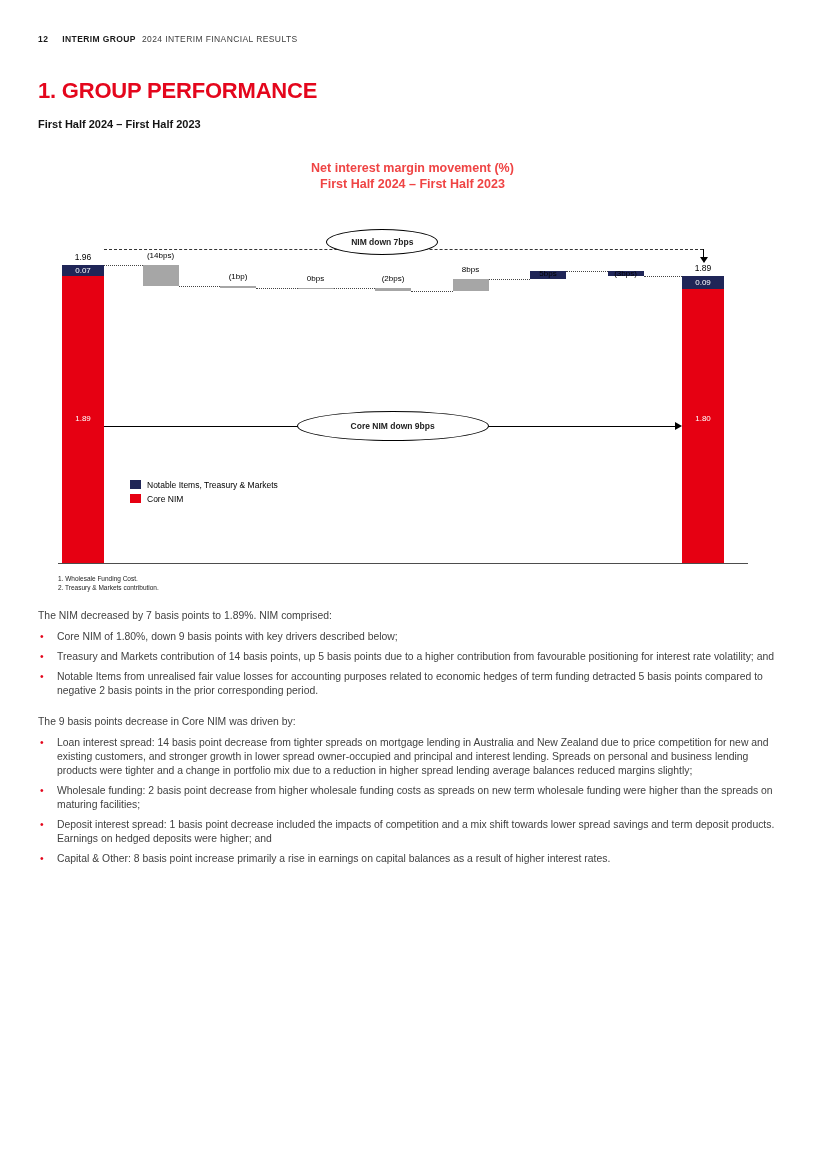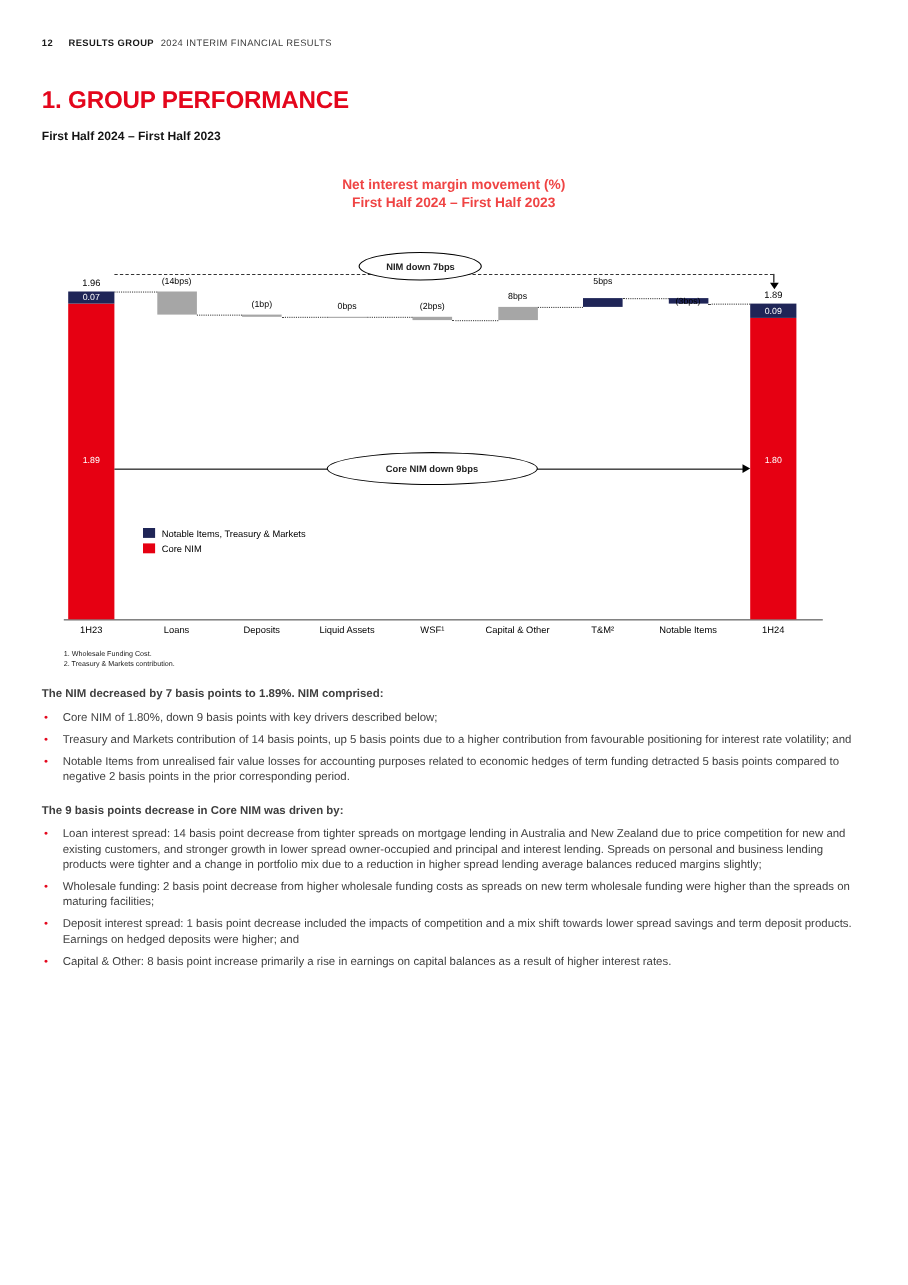--- a/index.html
+++ b/index.html
@@ -47,35 +47,35 @@
   .core-ellipse { width:192px; height:30px; }
   .legend { position:absolute; font-size:8.5px; color:#000; }
   .legend-row { display:flex; gap:6px; margin-bottom:4px; }
   .swatch { width:11px; height:9px; display:inline-block; }
   .axis-row { position:relative; width:690px; margin-left:20px; height:13px; margin-top:3px; }
   .axis-lbl { position:absolute; top:0; width:74px; text-align:center; font-size:8.5px; color:#000; }
   .footnotes { margin:10px 0 0 20px; font-size:6.5px; color:#1a1a1a; line-height:1.5; }
 
   
   .body { margin-top:16px; font-size:10.4px; color:#3f3f3f; line-height:14px; }
-  .body p { margin-bottom:7px;font-weight:bold; }
+  .body p { margin-bottom:7px; }
   .body p.p2 { margin-top:17px; }
   ul.bullets { list-style:none; margin-bottom:4px; }
   ul.bullets li { position:relative; padding-left:19px; margin-bottom:6px; }
   ul.bullets li::before { content:"\2022"; color:#e4061c; position:absolute; left:2px; top:0; }
 </style>
 </head>
 <body>
 
 <div class="page">
   <div class="content">
 
     <div class="hdr">
       <span class="pnum">12</span>
-      <span class="brand">RESULTS GROUP</span>
+      <span class="brand">INTERIM GROUP</span>
       <span class="doc">2024 INTERIM FINANCIAL RESULTS</span>
     </div>
 
     <h1 class="sec">1. GROUP PERFORMANCE</h1>
     <h3 class="per">First Half 2024 – First Half 2023</h3>
 
     <div class="chart-wrap">
       <div class="chart-title">Net interest margin movement (%)</div>
       <div class="chart-title">First Half 2024 – First Half 2023</div>
       <div class="plot" id="waterfall-plot">
@@ -88,21 +88,21 @@
           <div class="lbl" style="left: 74.5px; top: 22.5455px; width: 56px;">(14bps)</div>
           <div class="bar" style="left: 162px; top: 57.8636px; width: 36px; height: 1.52273px; background: rgb(166, 166, 166);"></div>
           <div class="lbl" style="left: 152px; top: 43.8636px; width: 56px;">(1bp)</div>
           <div class="bar" style="left: 239.5px; top: 59.3864px; width: 36px; height: 1.2px; background: rgb(166, 166, 166);"></div>
           <div class="lbl" style="left: 229.5px; top: 45.3864px; width: 56px;">0bps</div>
           <div class="bar" style="left: 317px; top: 59.3864px; width: 36px; height: 3.04545px; background: rgb(166, 166, 166);"></div>
           <div class="lbl" style="left: 307px; top: 45.3864px; width: 56px;">(2bps)</div>
           <div class="bar" style="left: 394.5px; top: 50.25px; width: 36px; height: 12.1818px; background: rgb(166, 166, 166);"></div>
           <div class="lbl" style="left: 384.5px; top: 36.25px; width: 56px;">8bps</div>
           <div class="bar" style="left: 472px; top: 42.6364px; width: 36px; height: 7.61364px; background: rgb(31, 37, 87);"></div>
-          <div class="lbl" style="left: 462px; top: 22px; width: 56px;">5bps</div>
+          <div class="lbl" style="left: 462px; top: 40px; width: 56px;">5bps</div>
           <div class="bar" style="left: 549.5px; top: 42.6364px; width: 36px; height: 4.56818px; background: rgb(31, 37, 87);"></div>
           <div class="lbl" style="left: 539.5px; top: 40px; width: 56px;">(3bps)</div>
           <div class="bar" style="left: 624px; top: 60.9091px; width: 42px; height: 274.091px; background: rgb(230, 0, 18);"></div>
           <div class="bar" style="left: 624px; top: 47.2045px; width: 42px; height: 13.7045px; background: rgb(31, 37, 87);"></div>
           <div class="lbl total-lbl" style="left: 620px; top: 34.2045px; width: 50px;">1.89</div>
           <div class="lbl seg-lbl" style="left: 620px; top: 49.5568px; width: 50px;">0.09</div>
           <div class="lbl seg-lbl" style="left: 620px; top: 185.955px; width: 50px;">1.80</div>
           <div class="connector" style="left: 46px; top: 36.5455px; width: 38.5px;"></div>
           <div class="connector" style="left: 120.5px; top: 57.8636px; width: 41.5px;"></div>
           <div class="connector" style="left: 198px; top: 59.3864px; width: 41.5px;"></div>
@@ -122,31 +122,20 @@
             <div class="legend-row">
               <span class="swatch" style="background: rgb(31, 37, 87);"></span>
               <span>Notable Items, Treasury &amp; Markets</span>
             </div>
             <div class="legend-row">
               <span class="swatch" style="background: rgb(230, 0, 18);"></span>
               <span>Core NIM</span>
             </div>
           </div>
         </div>
-      <div class="axis-row" id="x-axis-labels">
-          <div class="axis-lbl" style="left: -12px;">1H23</div>
-          <div class="axis-lbl" style="left: 65.5px;">Loans</div>
-          <div class="axis-lbl" style="left: 143px;">Deposits</div>
-          <div class="axis-lbl" style="left: 220.5px;">Liquid Assets</div>
-          <div class="axis-lbl" style="left: 298px;">WSF¹</div>
-          <div class="axis-lbl" style="left: 375.5px;">Capital &amp; Other</div>
-          <div class="axis-lbl" style="left: 453px;">T&amp;M²</div>
-          <div class="axis-lbl" style="left: 530.5px;">Notable Items</div>
-          <div class="axis-lbl" style="left: 608px;">1H24</div>
-        </div>
       <div class="footnotes">
         <div>1. Wholesale Funding Cost.</div>
         <div>2. Treasury &amp; Markets contribution.</div>
       </div>
     </div>
 
     <div class="body">
       <p>The NIM decreased by 7 basis points to 1.89%. NIM comprised:</p>
       <ul class="bullets">
         <li>Core NIM of 1.80%, down 9 basis points with key drivers described below;</li>

